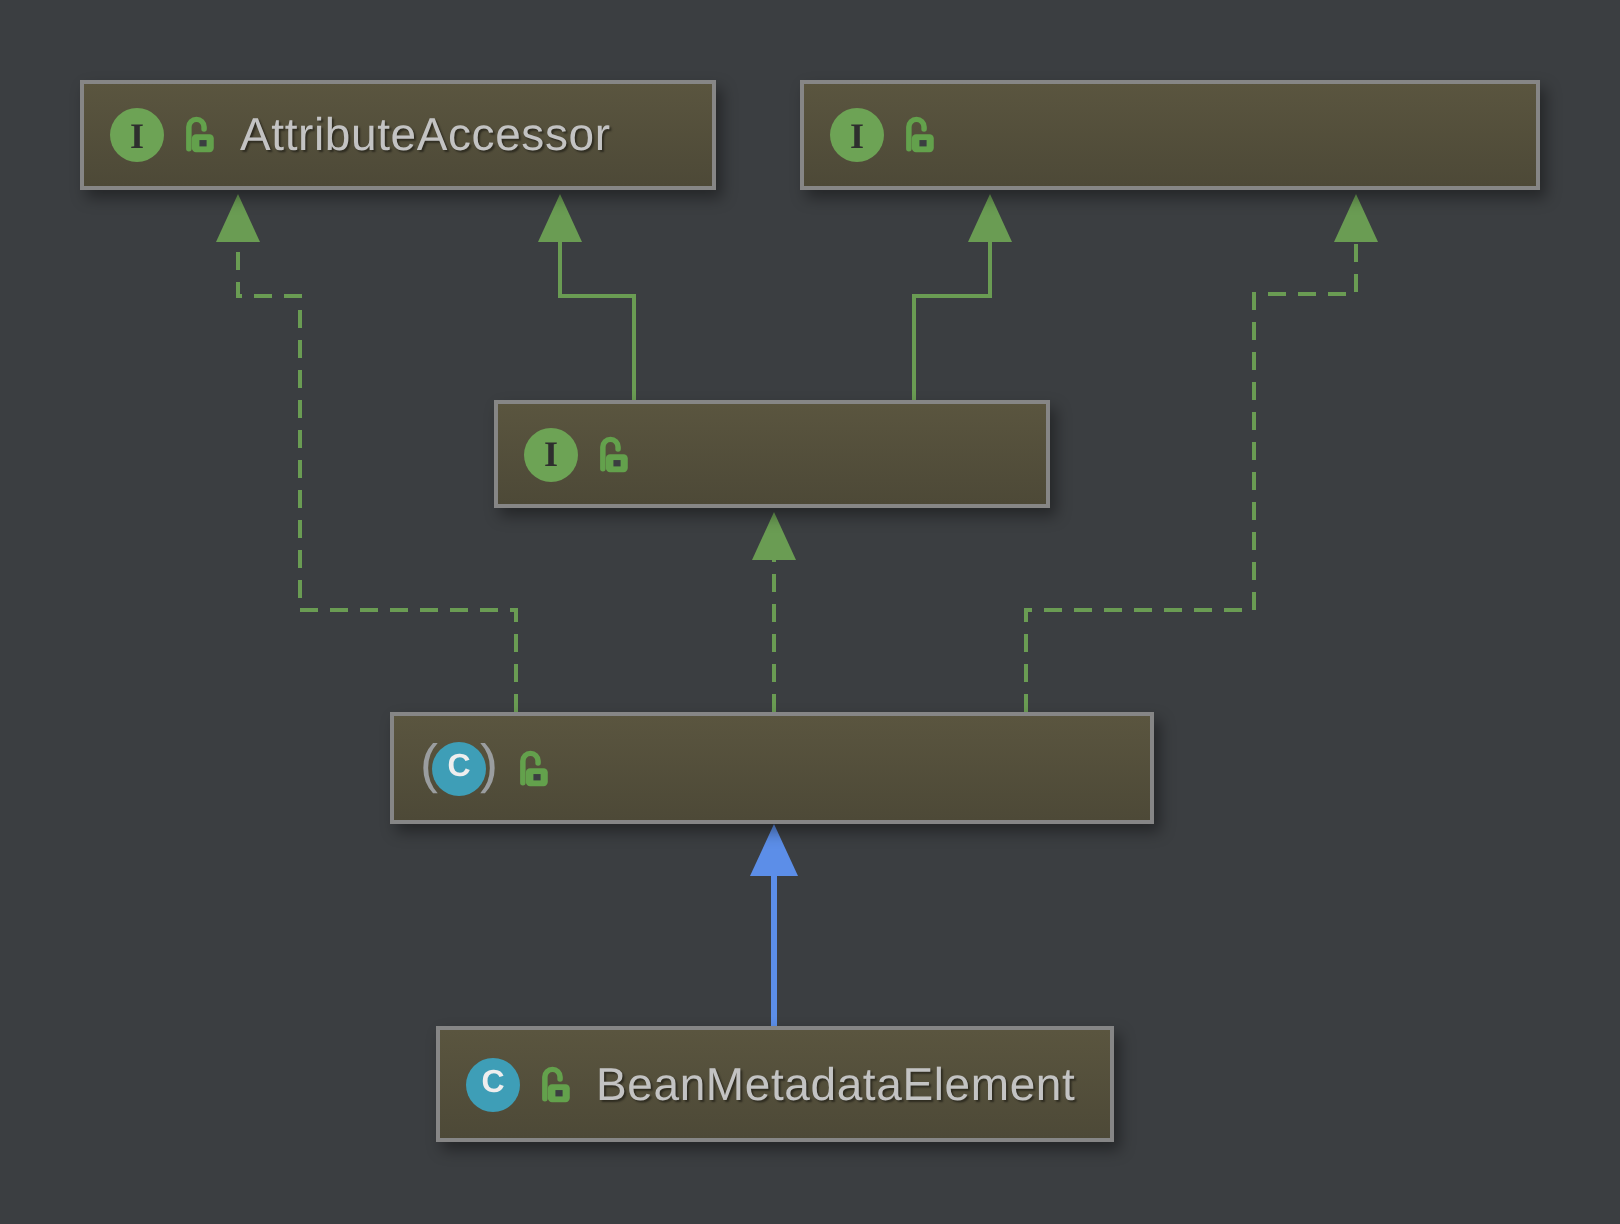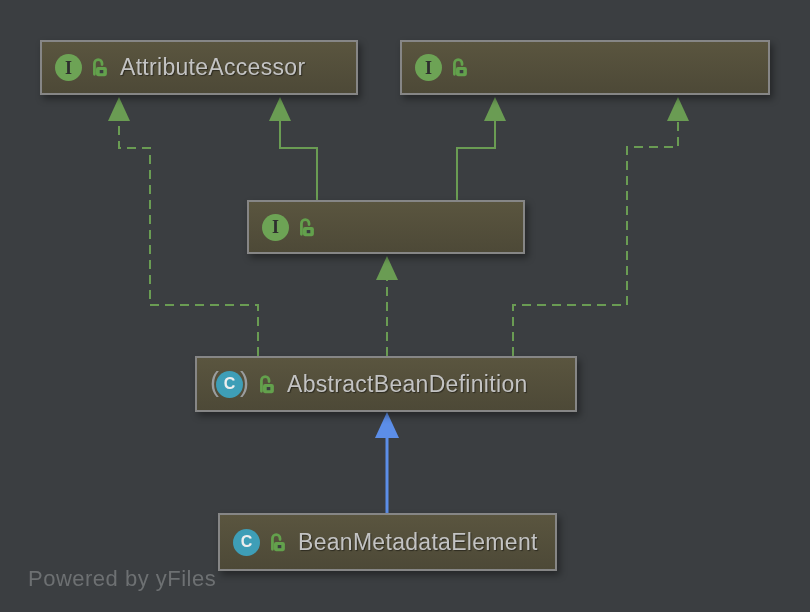--- a/index.html
+++ b/index.html
@@ -140,30 +140,28 @@
       <span class="icon-circle class-circle">C</span>
       <span class="paren r">)</span>
     </span>
     <span class="lock">
       <svg width="17" height="19" viewBox="0 0 16 18">
         <path d="M3.2 15.5 V5.2 a3.6 3.6 0 0 1 7.2 0 v1" fill="none" style="stroke:var(--lock_icon,#63a14c)" stroke-width="2.6" stroke-linecap="round"></path>
         <rect x="4.6" y="8.6" width="10.4" height="8.6" rx="2" style="fill:var(--lock_icon,#63a14c)"></rect>
         <rect x="8.2" y="11.4" width="3.4" height="3" style="fill:var(--canvas_bg,#3b3e41)"></rect>
       </svg>
     </span>
-    <span class="node-label">AbstractBeanDefinition</span>
   </div>
 
   <div class="node" style="left:218px;top:513px;width:339px;height:58px;">
     <span class="icon-circle class-circle">C</span>
     <span class="lock">
       <svg width="17" height="19" viewBox="0 0 16 18">
         <path d="M3.2 15.5 V5.2 a3.6 3.6 0 0 1 7.2 0 v1" fill="none" style="stroke:var(--lock_icon,#63a14c)" stroke-width="2.6" stroke-linecap="round"></path>
         <rect x="4.6" y="8.6" width="10.4" height="8.6" rx="2" style="fill:var(--lock_icon,#63a14c)"></rect>
         <rect x="8.2" y="11.4" width="3.4" height="3" style="fill:var(--canvas_bg,#3b3e41)"></rect>
       </svg>
     </span>
     <span class="node-label">BeanMetadataElement</span>
   </div>
 
-  <a class="watermark" href="#">Powered by yFiles</a>
 
 </div>
 
 </body></html>

